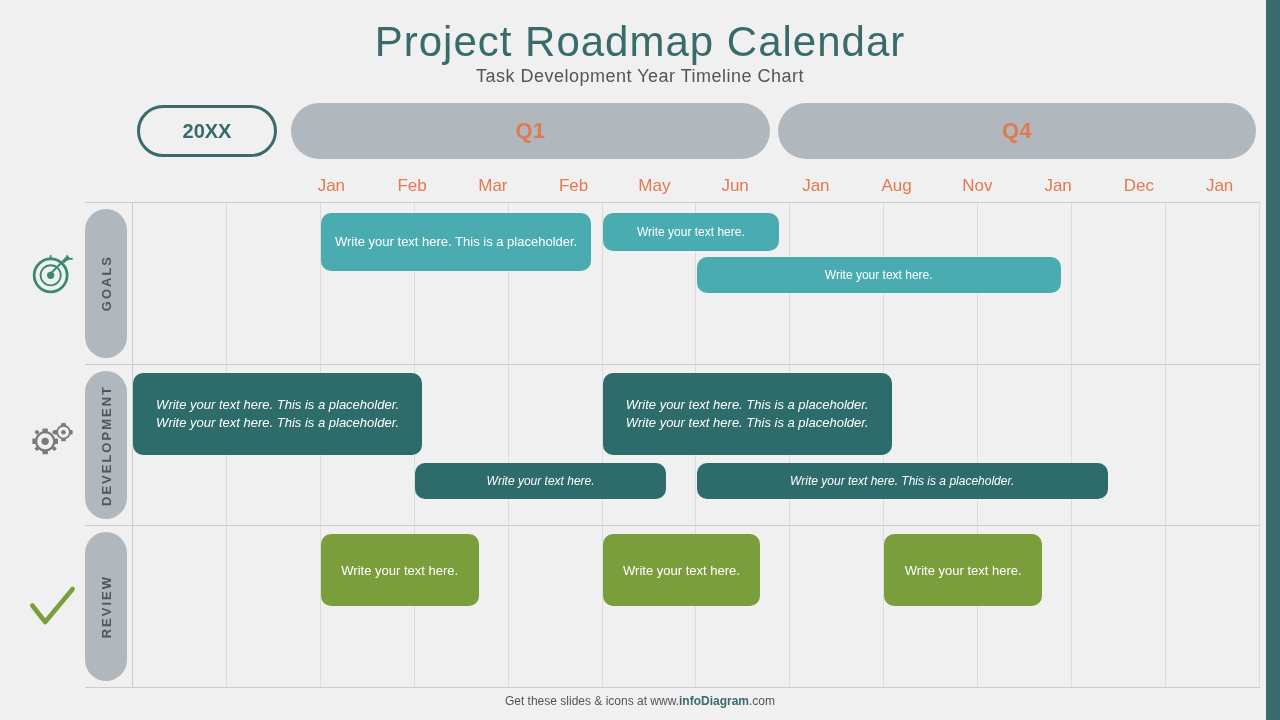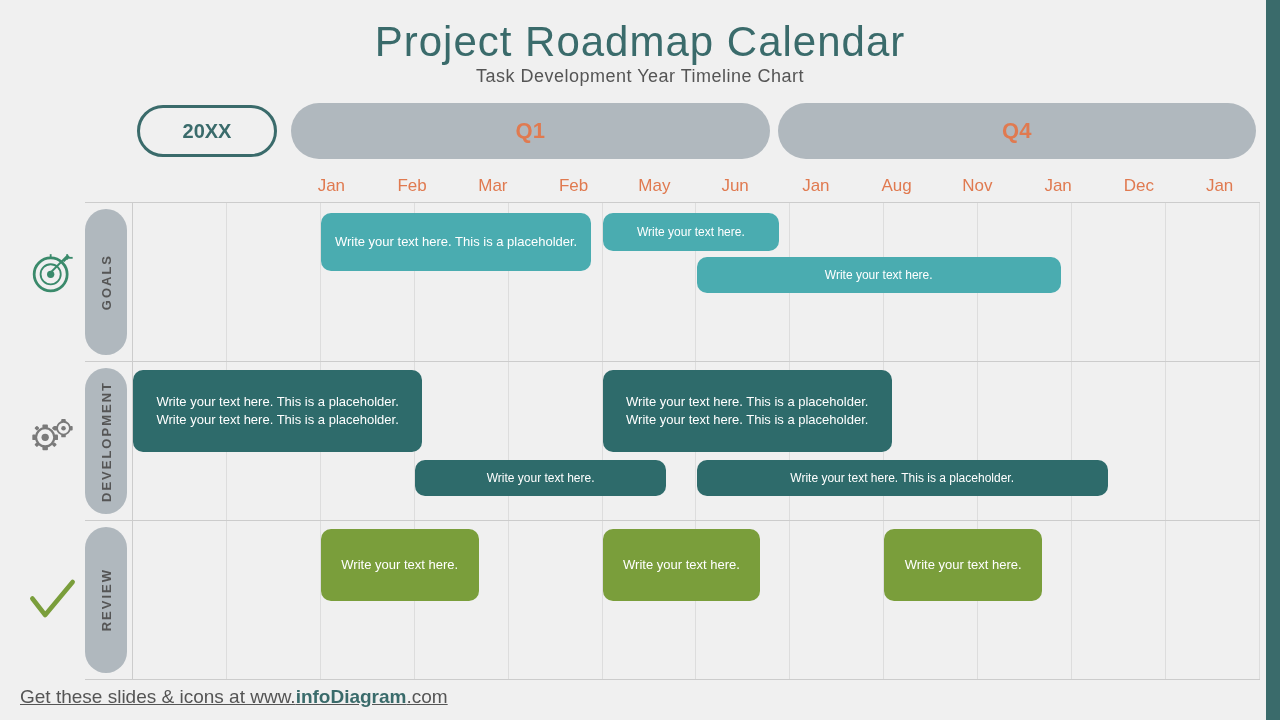--- a/index.html
+++ b/index.html
@@ -218,31 +218,30 @@
       font-size: 13px;
       color: white;
       display: flex;
       align-items: center;
       justify-content: center;
       text-align: center;
       line-height: 1.35;
     }
 
     .teal-light { background: #4aacb0; }
-    .teal-dark { background: #2e6b6b; }
+    .teal-dark { background: #2e6b6b; font-style: italic; }
     .green-olive { background: #7a9e3b; }
 
     
     .bottom-bar {
       width: 100%;
-      text-align: left;
-      font-size: 19px;
+      text-align: center;
+      font-size: 12px;
       color: #555;
       padding: 6px 0 2px 0;
-      text-decoration: underline;
     }
 
     .bottom-bar strong {
       color: #3a6b6b;
       font-weight: 700;
     }
 
     
     .icon-svg {
       width: 55px;

